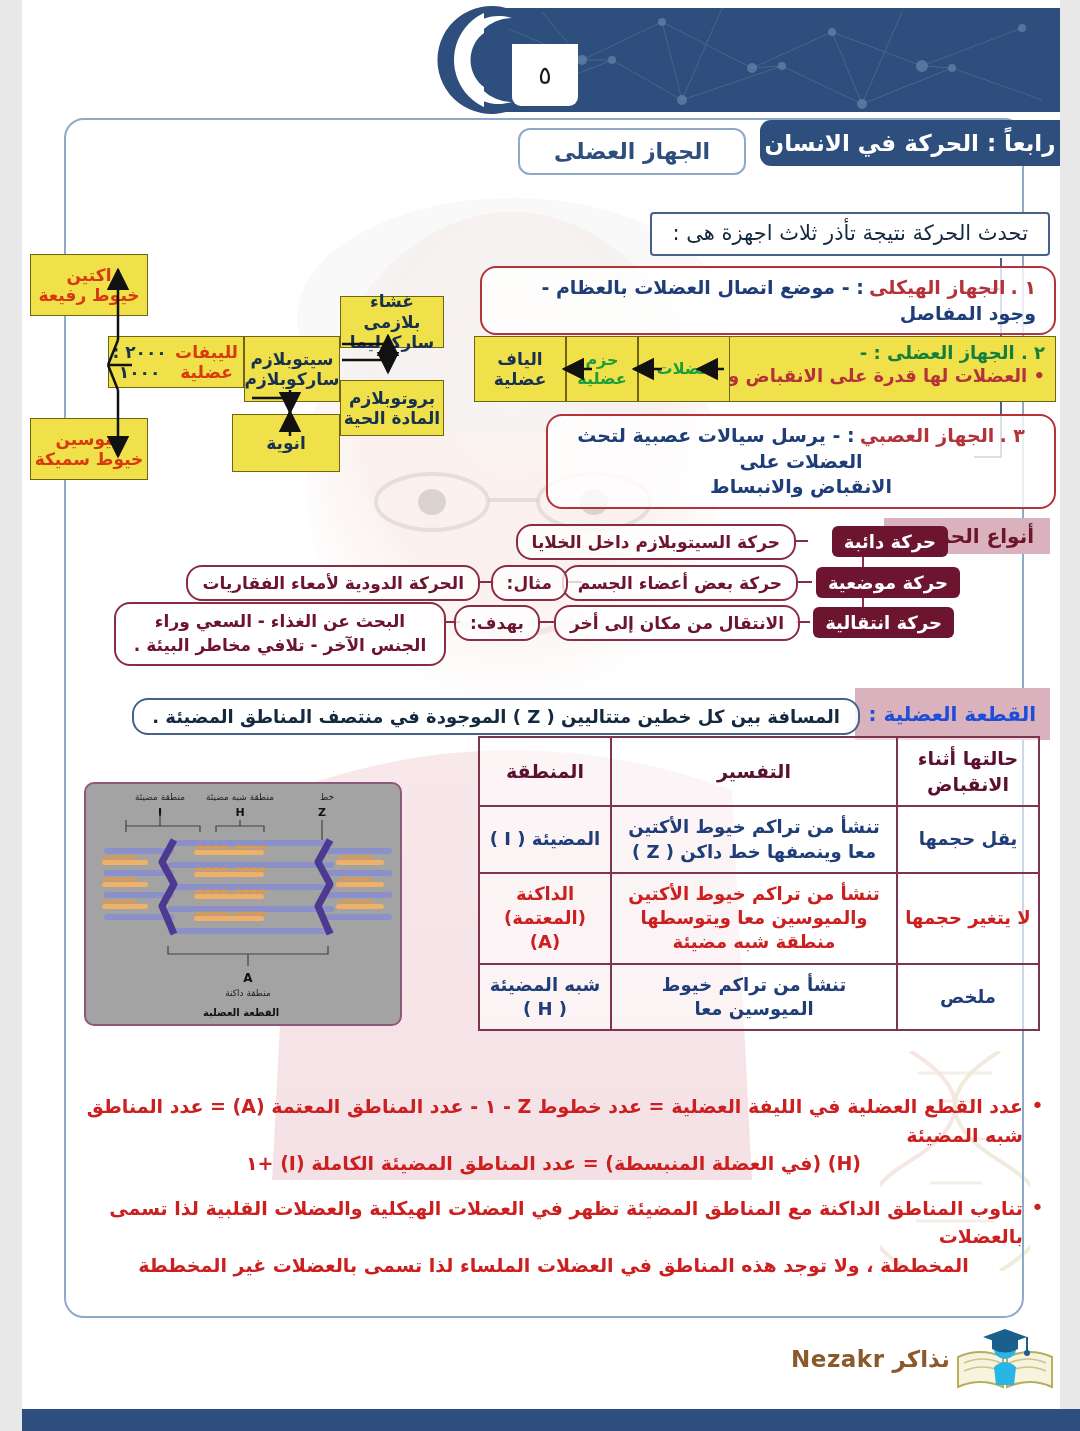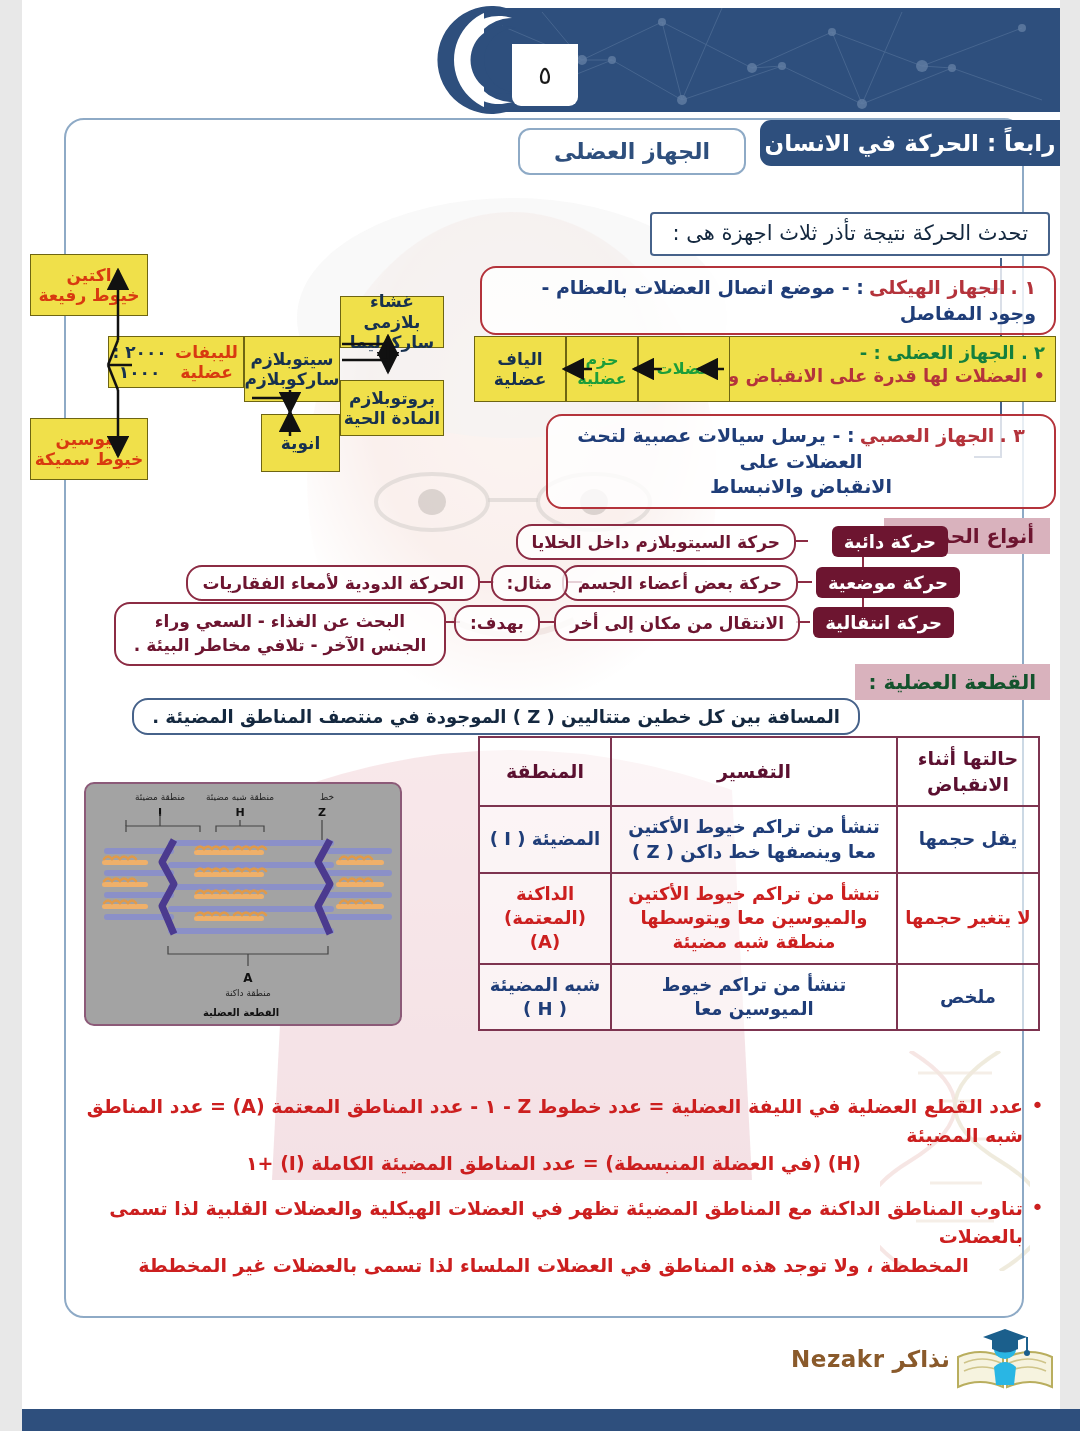--- a/index.html
+++ b/index.html
@@ -178,21 +178,21 @@
   .yred   { color:#d83a10; font-weight:700; font-size:17px; }
 
   #yb-adalat { right: 330px; top: 336px; width: 92px;  height: 66px; }
   #yb-huzam  { right: 422px; top: 336px; width: 72px;  height: 66px; }
   #yb-alyaf  { right: 494px; top: 336px; width: 92px;  height: 66px; }
 
   #yb-membrane { right: 616px; top: 296px; width: 104px; height: 52px; flex-direction:column; }
   #yb-proto    { right: 616px; top: 380px; width: 104px; height: 56px; flex-direction:column; }
   #yb-cyto     { right: 720px; top: 336px; width: 96px;  height: 66px; flex-direction:column; }
   #yb-myo      { right: 816px; top: 336px; width: 136px; height: 52px; flex-direction:row; }
-  #yb-nucleus  { right: 720px; top: 414px; width: 79px;  height: 58px; }
+  #yb-nucleus  { right: 720px; top: 414px; width: 108px;  height: 58px; }
   #yb-actin    { right: 912px; top: 254px; width: 118px; height: 62px; flex-direction:column; }
   #yb-myosin   { right: 912px; top: 418px; width: 118px; height: 62px; flex-direction:column; }
 
   .arrow-svg { position: absolute; z-index: 8; pointer-events:none; }
 
   
   #label-types {
     position: absolute;
     right: 10px; top: 518px;
     padding: 6px 16px;
@@ -220,24 +220,24 @@
     padding: 6px 14px;
     z-index: 6;
     white-space: nowrap;
   }
   .mv-pill.multi { white-space: normal; text-align: center; line-height: 1.4; }
   .mvline { position:absolute; background:#8c2c44; z-index:4; }
 
   
   #label-segment {
     position: absolute;
-    right: 10px; top: 664px;
-    padding: 6px 14px;
+    right: 10px; top: 688px;
+    padding: 14px 14px;
     background: #d9b2bd;
-    color: #14532d; font-weight: 700; font-size: 20px;
+    color: #1d4ed8; font-weight: 700; font-size: 20px;
     z-index: 6;
   }
   #segment-pill {
     position: absolute;
     right: 200px; top: 698px;
     padding: 6px 18px;
     border: 2px solid #46628a;
     border-radius: 16px;
     background: rgba(255,255,255,0.85);
     color: #14283f; font-weight: 700; font-size: 18px;

